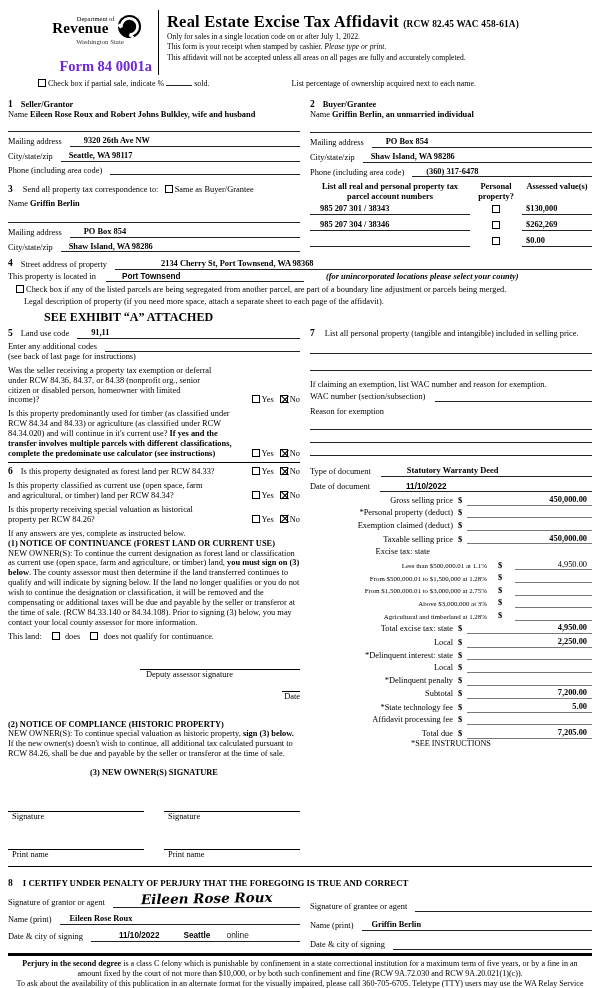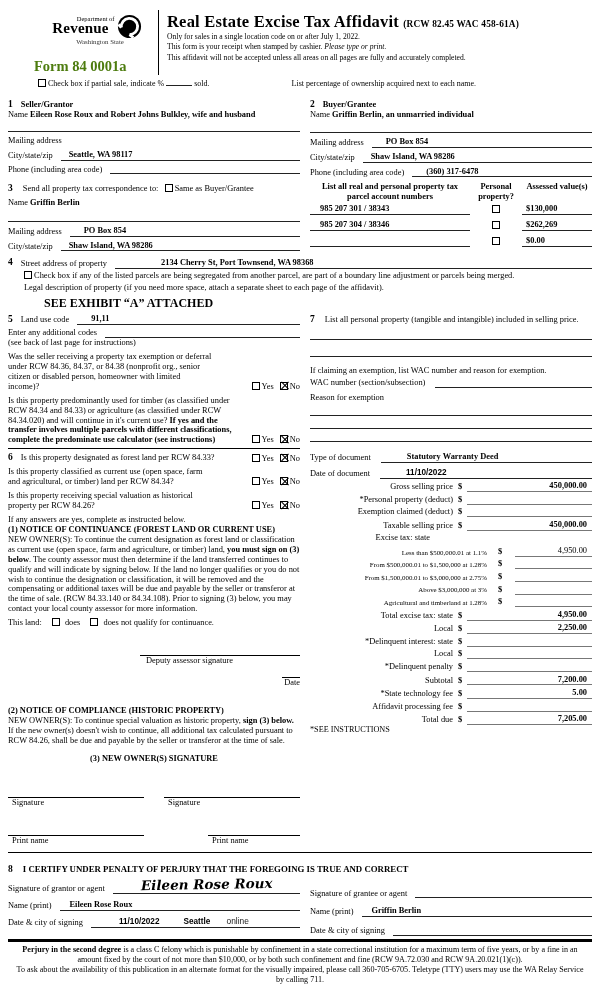--- a/index.html
+++ b/index.html
@@ -11,21 +11,21 @@
   }
   .page { padding: 10px 8px 0 8px; }
 
   
   .hdr { display: flex; margin-left: 26px; }
   .logo-block { width: 118px; text-align: center; padding-top: 4px; }
   .logo-row { display:flex; align-items:center; justify-content:center; }
   .dept { font-size: 6.5px; margin-right: 2px; margin-bottom: -2px; text-align:right; width: 70px;}
   .brand { font-weight: bold; font-size: 15px; letter-spacing: .2px; }
   .wastate { font-size: 6.8px; color:#333; margin-top: -1px; margin-left: 14px;}
-  .formnum { color: #4d7c0f; font-weight: bold; font-size: 14.5px; margin-top: 12px; text-align:left; }
+  .formnum { color: #6d28d9; font-weight: bold; font-size: 14.5px; margin-top: 12px; text-align:right; }
   .title-block { border-left: 1.5px solid #000; padding-left: 8px; margin-left: 6px; flex: 1; padding-top: 2px;}
   .title { font-size: 16.5px; font-weight: bold; letter-spacing: .2px; }
   .title small { font-size: 9.3px; font-weight: bold; }
   .hline { font-size: 7.6px; margin-top: 1.5px; }
   .partial { display: flex; font-size: 8px; margin: 4px 0 0 30px; }
   .partial .right { margin-left: 82px; }
 
   
   .b { font-weight: bold; }
   .i { font-style: italic; }
@@ -126,20 +126,21 @@
 
   <div class="cols" style="margin-top:10px;">
     <div class="colL">
       <div><span class="secnum">1</span><span class="b">Seller/Grantor</span></div>
       <div class="ul" style="min-height:22px;">
         <span>Name</span>
         <span class="fill-serif">Eileen Rose Roux and Robert Johns Bulkley, wife and husband</span>
       </div>
       <div class="row" style="margin-top:4px;">
         <span>Mailing address</span>
+        <span class="ul grow fill-serif" style="margin-left:8px;padding-left:14px;">9320 26th Ave NW</span>
       </div>
       <div class="row" style="margin-top:4px;">
         <span>City/state/zip</span>
         <span class="ul grow fill-serif" style="margin-left:8px;padding-left:8px;">Seattle, WA 98117</span>
       </div>
       <div class="row" style="margin-top:4px;">
         <span>Phone (including area code)</span>
         <span class="ul grow" style="margin-left:8px;"></span>
       </div>
 
@@ -208,21 +209,26 @@
       </div>
     </div>
   </div>
 
   <div style="margin-top:6px;">
     <div class="row">
       <span class="secnum">4</span>
       <span>Street address of property</span>
       <span class="ul grow fill-serif" style="margin-left:8px;padding-left:46px;">2134 Cherry St, Port Townsend, WA  98368</span>
     </div>
-    <div style="margin-top:2.5px;margin-left:8px;padding-left:8px;">
+    <div class="row" style="margin-top:2px;">
+      <span>This property is located in</span>
+      <span class="ul fill-sans" style="width:198px;margin-left:10px;padding-left:16px;">Port Townsend</span>
+      <span class="bi" style="margin-left:22px;">(for unincorporated locations please select your county)</span>
+    </div>
+    <div style="margin-top:2.5px;margin-left:0;padding-left:8px;">
       <span class="cb"></span>
       <span>Check box if any of the listed parcels are being segregated from another parcel, are part of a boundary line adjustment or parcels being merged.</span>
     </div>
     <div style="margin-top:2px;margin-left:16px;">Legal description of property (if you need more space, attach a separate sheet to each page of the affidavit).</div>
     <div class="b" style="font-size:12px;margin:3px 0 0 36px;">SEE EXHIBIT “A” ATTACHED</div>
   </div>
 
   <div class="cols" style="margin-top:4px;">
 
     <div class="colL">
@@ -297,21 +303,21 @@
       <div class="row" style="margin-top:22px;">
         <div style="width:136px;">
           <div class="sigline"></div>
           <div style="padding-left:4px;">Signature</div>
         </div>
         <div class="grow" style="margin-left:20px;">
           <div class="sigline"></div>
           <div style="padding-left:4px;">Signature</div>
         </div>
       </div>
-      <div class="row" style="margin-top:16px;gap:44px;">
+      <div class="row" style="margin-top:16px;">
         <div style="width:136px;">
           <div class="sigline"></div>
           <div style="padding-left:4px;">Print name</div>
         </div>
         <div class="grow" style="margin-left:20px;">
           <div class="sigline"></div>
           <div style="padding-left:4px;">Print name</div>
         </div>
       </div>
     </div>
@@ -432,21 +438,21 @@
             <div class="mdollar">$</div>
             <div class="mline"></div>
           </div>
         <div class="mrow vb">
             <div class="mlabel">Total due</div>
             <div class="mdollar">$</div>
             <div class="mline">7,205.00</div>
           </div>
       </div>
 
-      <div style="text-align:left;font-size:8.2px;">*SEE INSTRUCTIONS</div>
+      <div style="text-align:center;font-size:8.2px;">*SEE INSTRUCTIONS</div>
     </div>
   </div>
 
   <div class="hr" style="margin-top:6px;border-top-width:1.6px;"></div>
   <div style="margin-top:11px;">
     <span class="secnum">8</span>
     <span class="b" style="font-size:8.8px;">I CERTIFY UNDER PENALTY OF PERJURY THAT THE FOREGOING IS TRUE AND CORRECT</span>
   </div>
 
   <div class="cols" style="margin-top:2px;">

